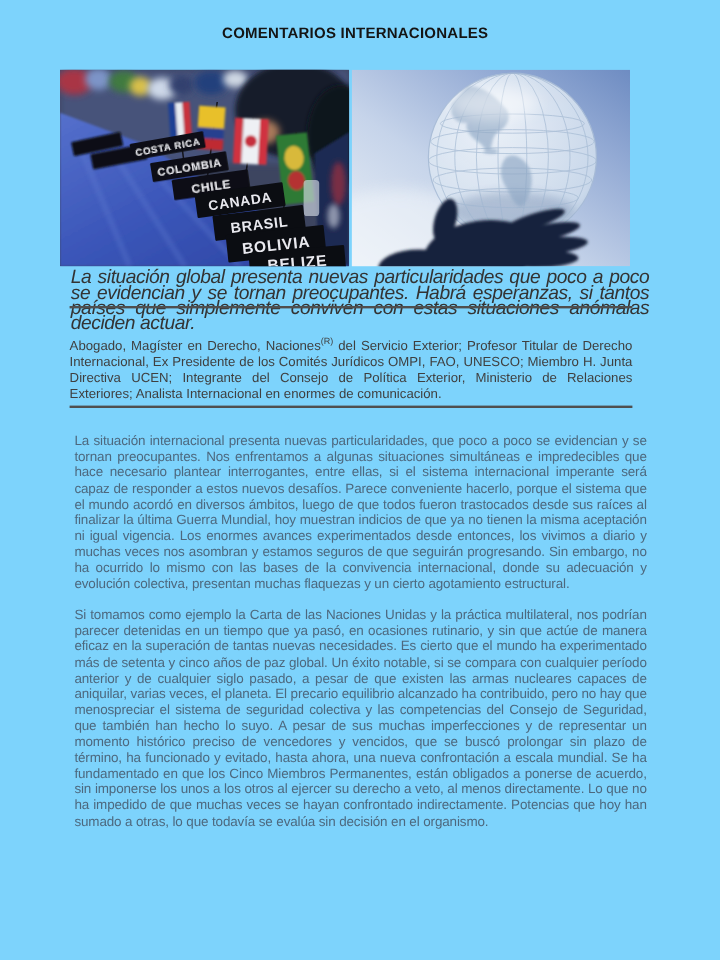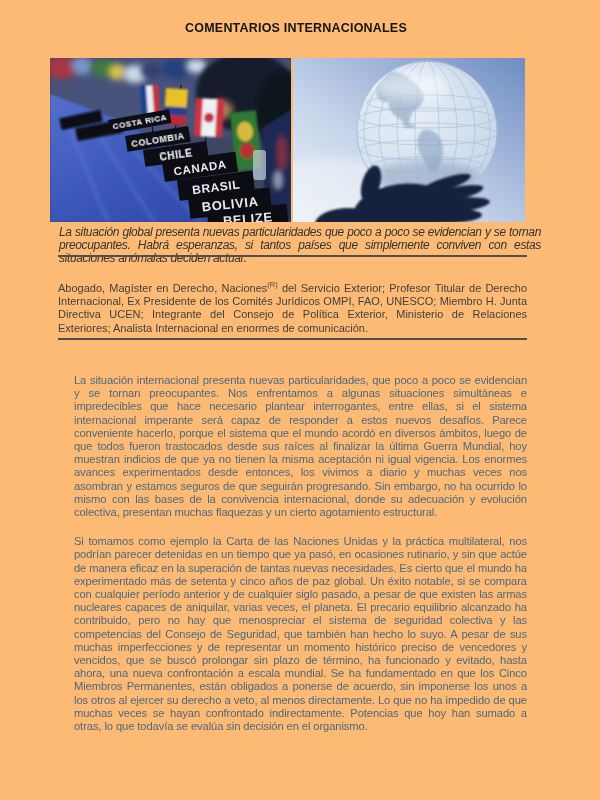--- a/index.html
+++ b/index.html
@@ -1,38 +1,38 @@
 <!DOCTYPE html>
 <html><head>
 <meta charset="utf-8">
 <style>
   html,body{margin:0;padding:0;background:#fff;}
-  .page{position:relative;width:600px;height:800px;background:#fdba74;overflow:hidden;
+  .page{position:relative;width:600px;height:800px;background:#7dd3fc;overflow:hidden;
         font-family:"Liberation Sans",sans-serif;}
   .page-title{position:absolute;top:21px;left:0;width:592px;text-align:center;
         font-size:12.5px;font-weight:bold;color:#141414;letter-spacing:.2px;}
   .photos{position:absolute;top:58px;left:50px;width:475px;height:164px;display:flex;gap:2px;}
   .photo{height:164px;overflow:hidden;position:relative;}
   .photo-left{width:241px;}
   .photo-right{width:232px;}
   .photo svg{display:block;}
   .figure-caption{position:absolute;top:226px;left:59px;width:482px;
-        font-size:12px;font-style:italic;line-height:12.8px;letter-spacing:-.35px;
+        font-size:16px;font-style:italic;line-height:12.8px;letter-spacing:-.35px;
         color:#333333;text-align:justify;}
   .rule{position:absolute;left:58px;width:469px;height:2px;background:#4f4f4f;}
   .rule-1{top:255px;}
   .rule-2{top:338px;}
   .author-block{position:absolute;top:267px;left:58px;width:469px;
         font-size:11px;line-height:13.4px;color:#3f3f3f;text-align:justify;}
   .author-block .author-line{margin:0 0 0 0;}
   .author-block sup{font-size:7.5px;}
   .article{position:absolute;top:358px;left:58px;width:485px;
         font-size:11.2px;line-height:13.2px;letter-spacing:-.1px;
         color:#4d687e;text-align:justify;}
-  .article p{margin:16px;}
+  .article p{margin:4px;}
   .article p + p{margin-top:13px;}
   .plate-text{fill:#e9e9ef;font-family:"Liberation Sans",sans-serif;font-weight:bold;letter-spacing:.6px;}
 </style>
 </head>
 <body>
 
 <div class="page">
 
   <div class="page-title">COMENTARIOS INTERNACIONALES</div>
 

